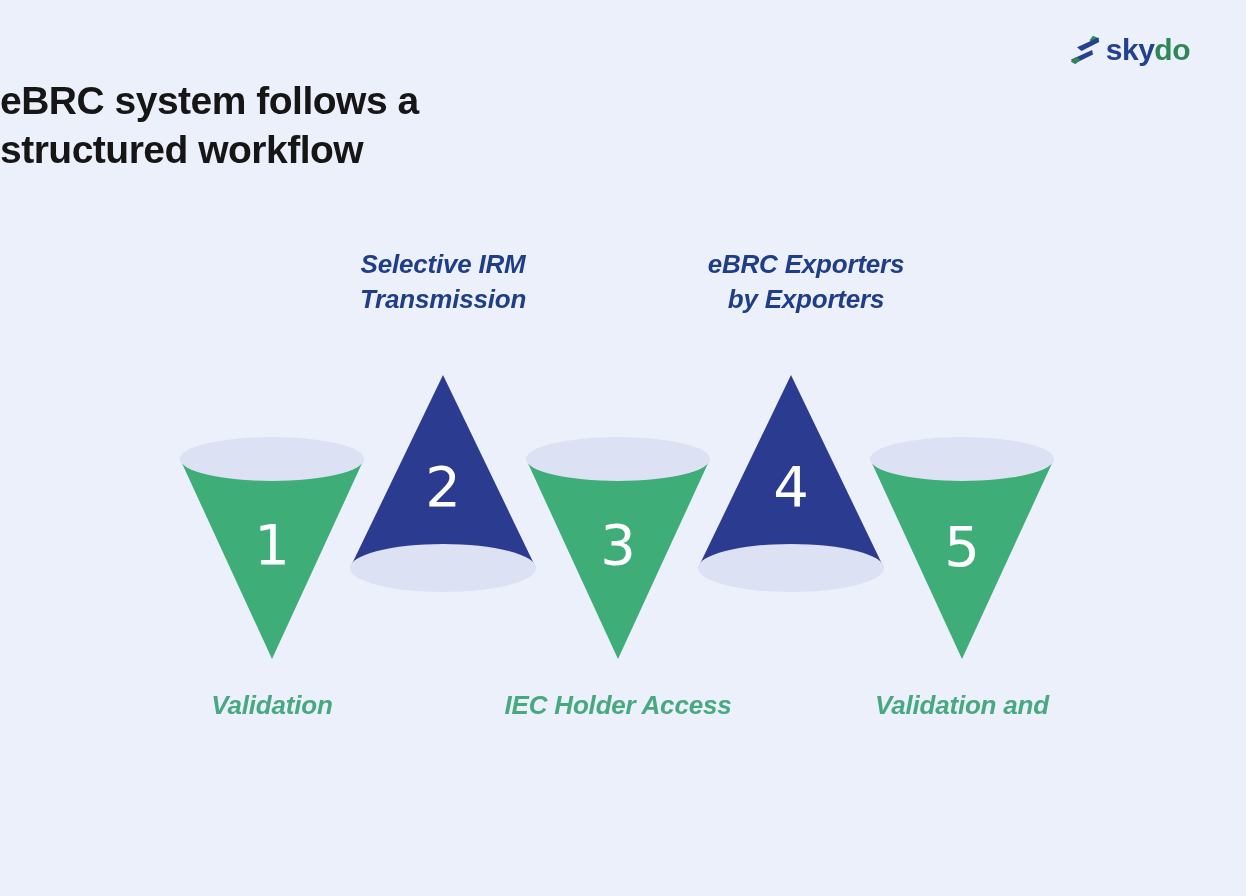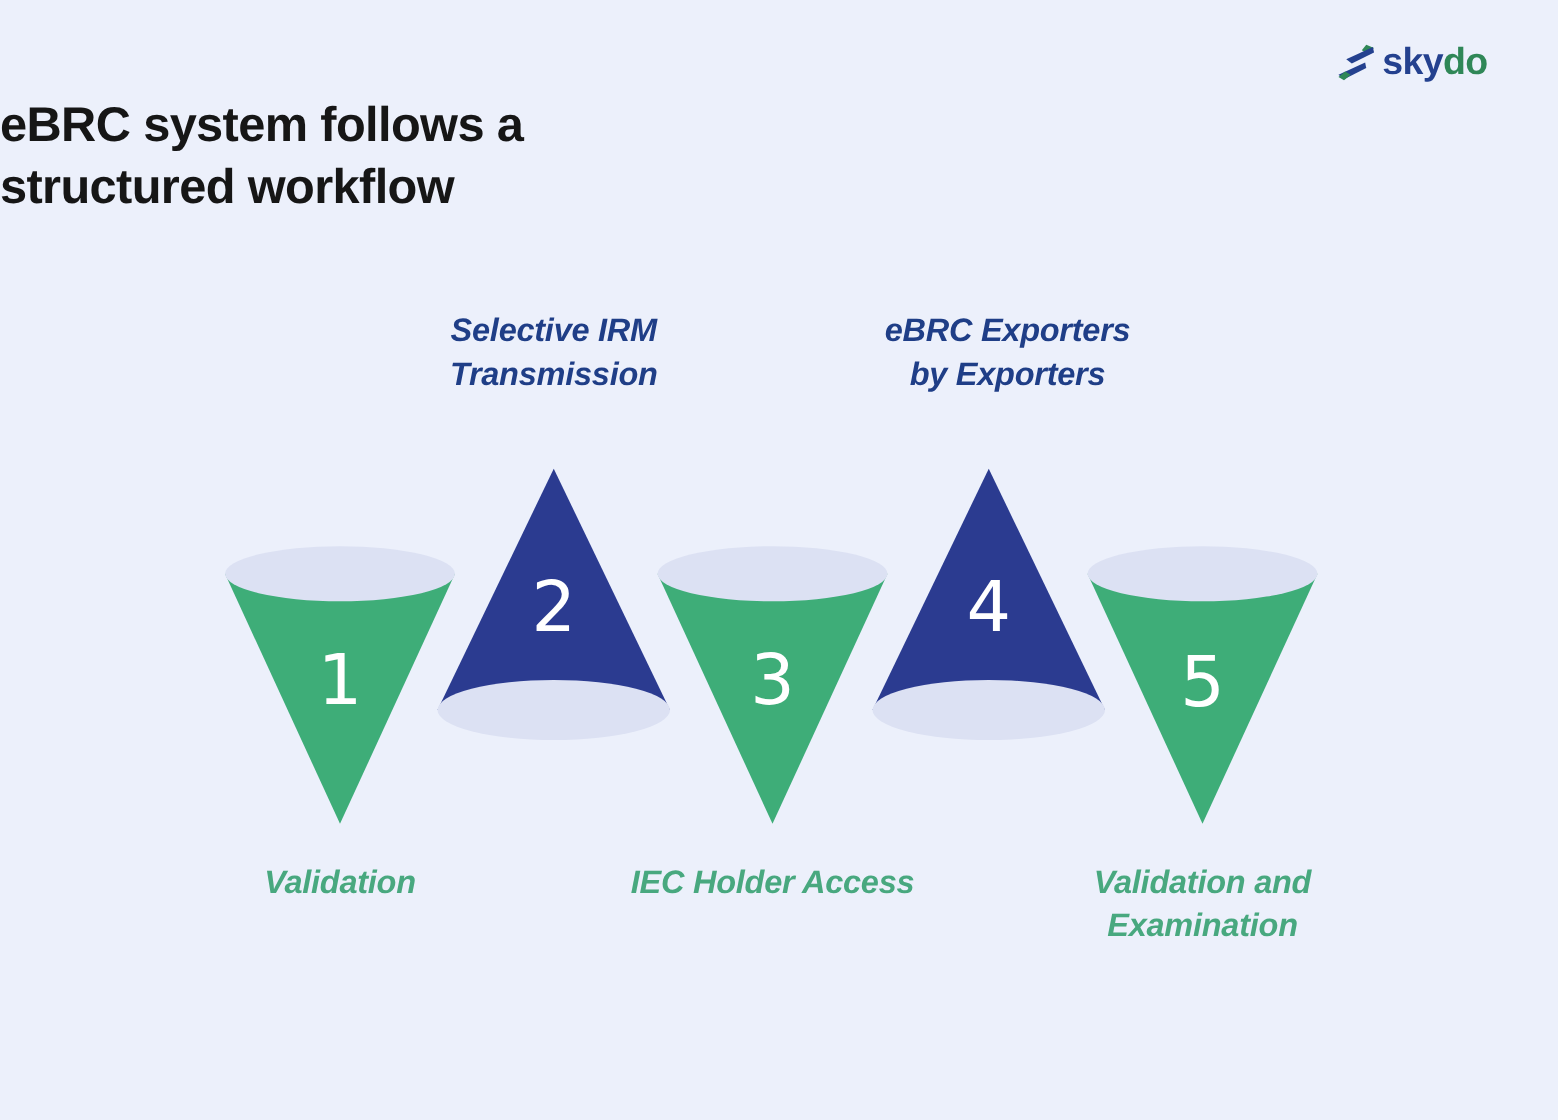--- a/index.html
+++ b/index.html
@@ -161,16 +161,15 @@
   </div>
 
   <div class="step-label bottom" style="left:102px">
     <div>Validation</div>
   </div>
   <div class="step-label bottom" style="left:448px">
     <div>IEC Holder Access</div>
   </div>
   <div class="step-label bottom" style="left:792px">
     <div>Validation and</div>
-    <div>Examination</div>
   </div>
 
 </div>
 
 </body></html>

